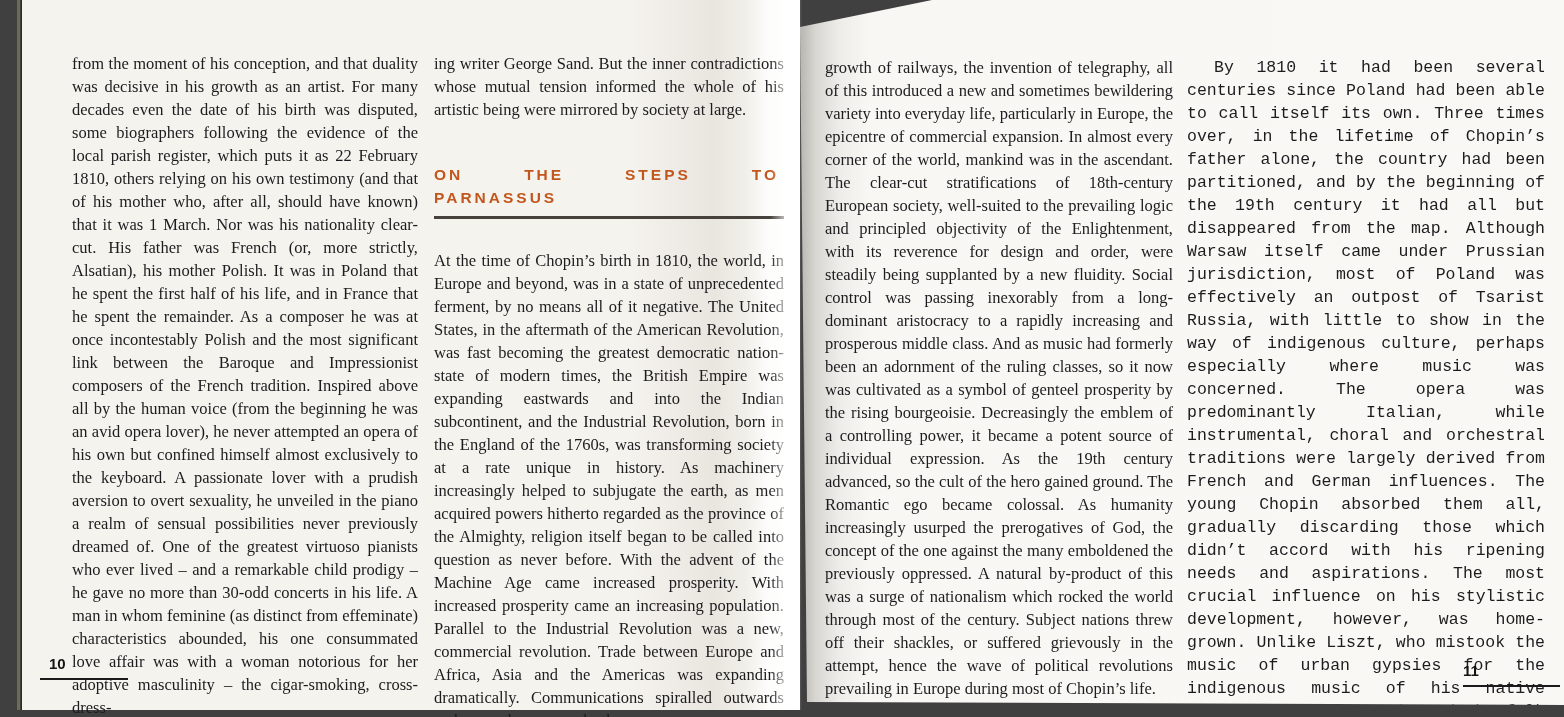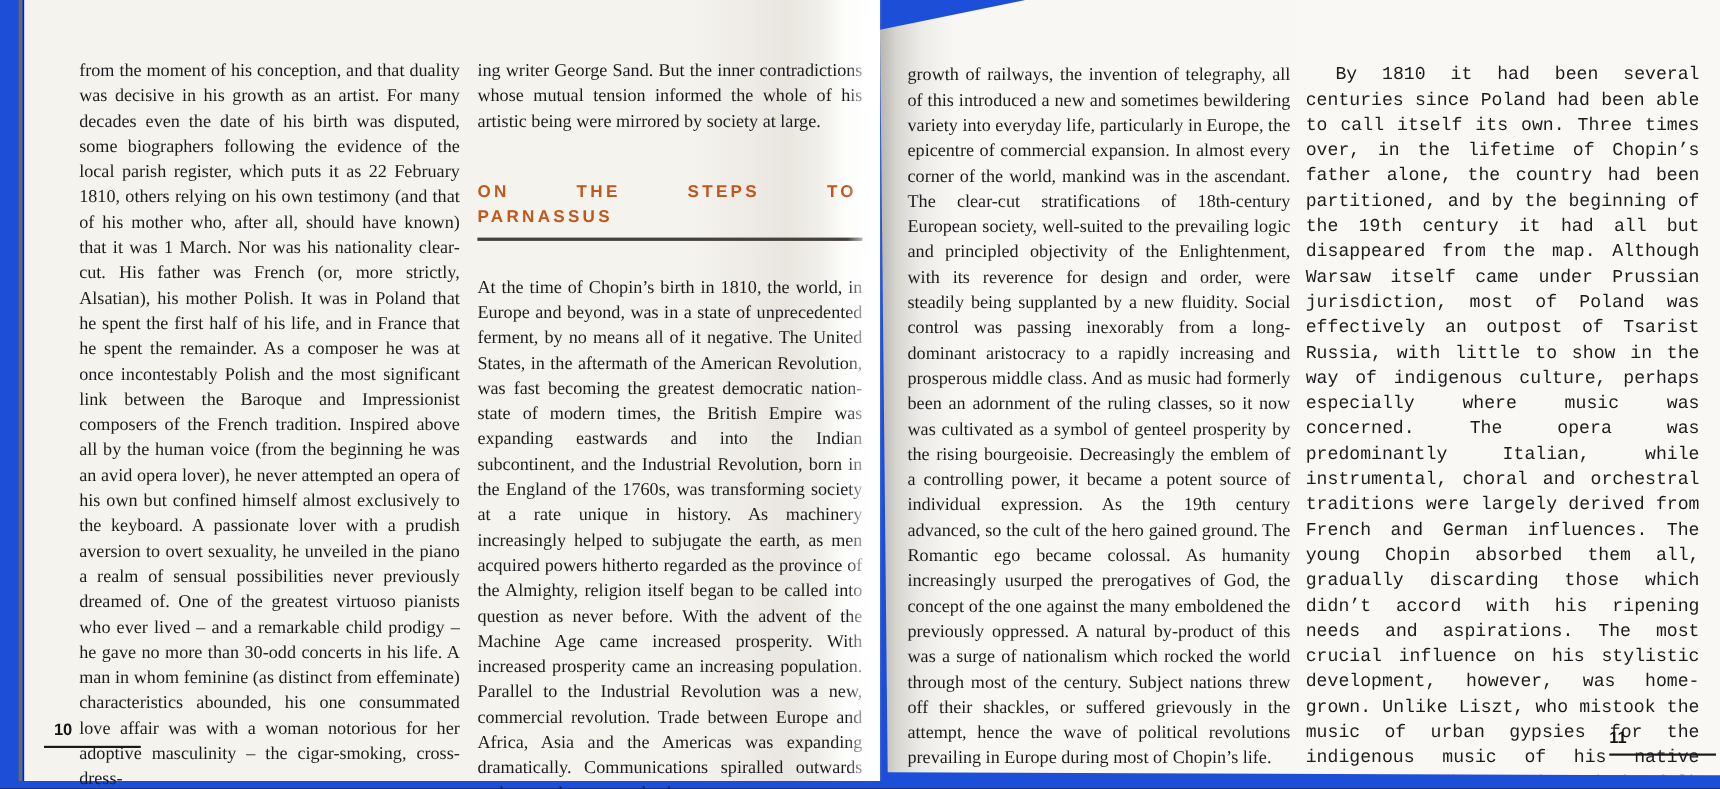--- a/index.html
+++ b/index.html
@@ -1,16 +1,16 @@
 <!DOCTYPE html>
 <html><head>
 <meta charset="utf-8">
 <style>
   html,body{margin:0;padding:0;background:#131210;}
-  .stage{position:relative;width:1564px;height:717px;background:#1d4ed8;overflow:hidden;
+  .stage{position:relative;width:1564px;height:717px;background:#404040;overflow:hidden;
          font-family:"Liberation Serif", serif;}
   
   .edge-line{position:absolute;left:17px;top:0;width:3px;height:710px;background:#6e6c52;}
   .edge-line2{position:absolute;left:21px;top:0;width:1px;height:710px;background:#2a2922;}
   
   .page{position:absolute;top:0;}
   .page-left{left:22px;width:778px;height:710px;
     background:linear-gradient(to right,#f5f3ee 0%,#f5f3ee 78%,#e9e6e0 89%,#f1efe9 93%,#fdfdfc 96%,#ffffff 100%);}
   .page-right{left:800px;width:764px;height:710px;
     background:linear-gradient(to right,#b7b5b0 0%,#d8d6d1 2%,#eeece9 5%,#f8f7f4 9%,#f9f8f5 100%);

